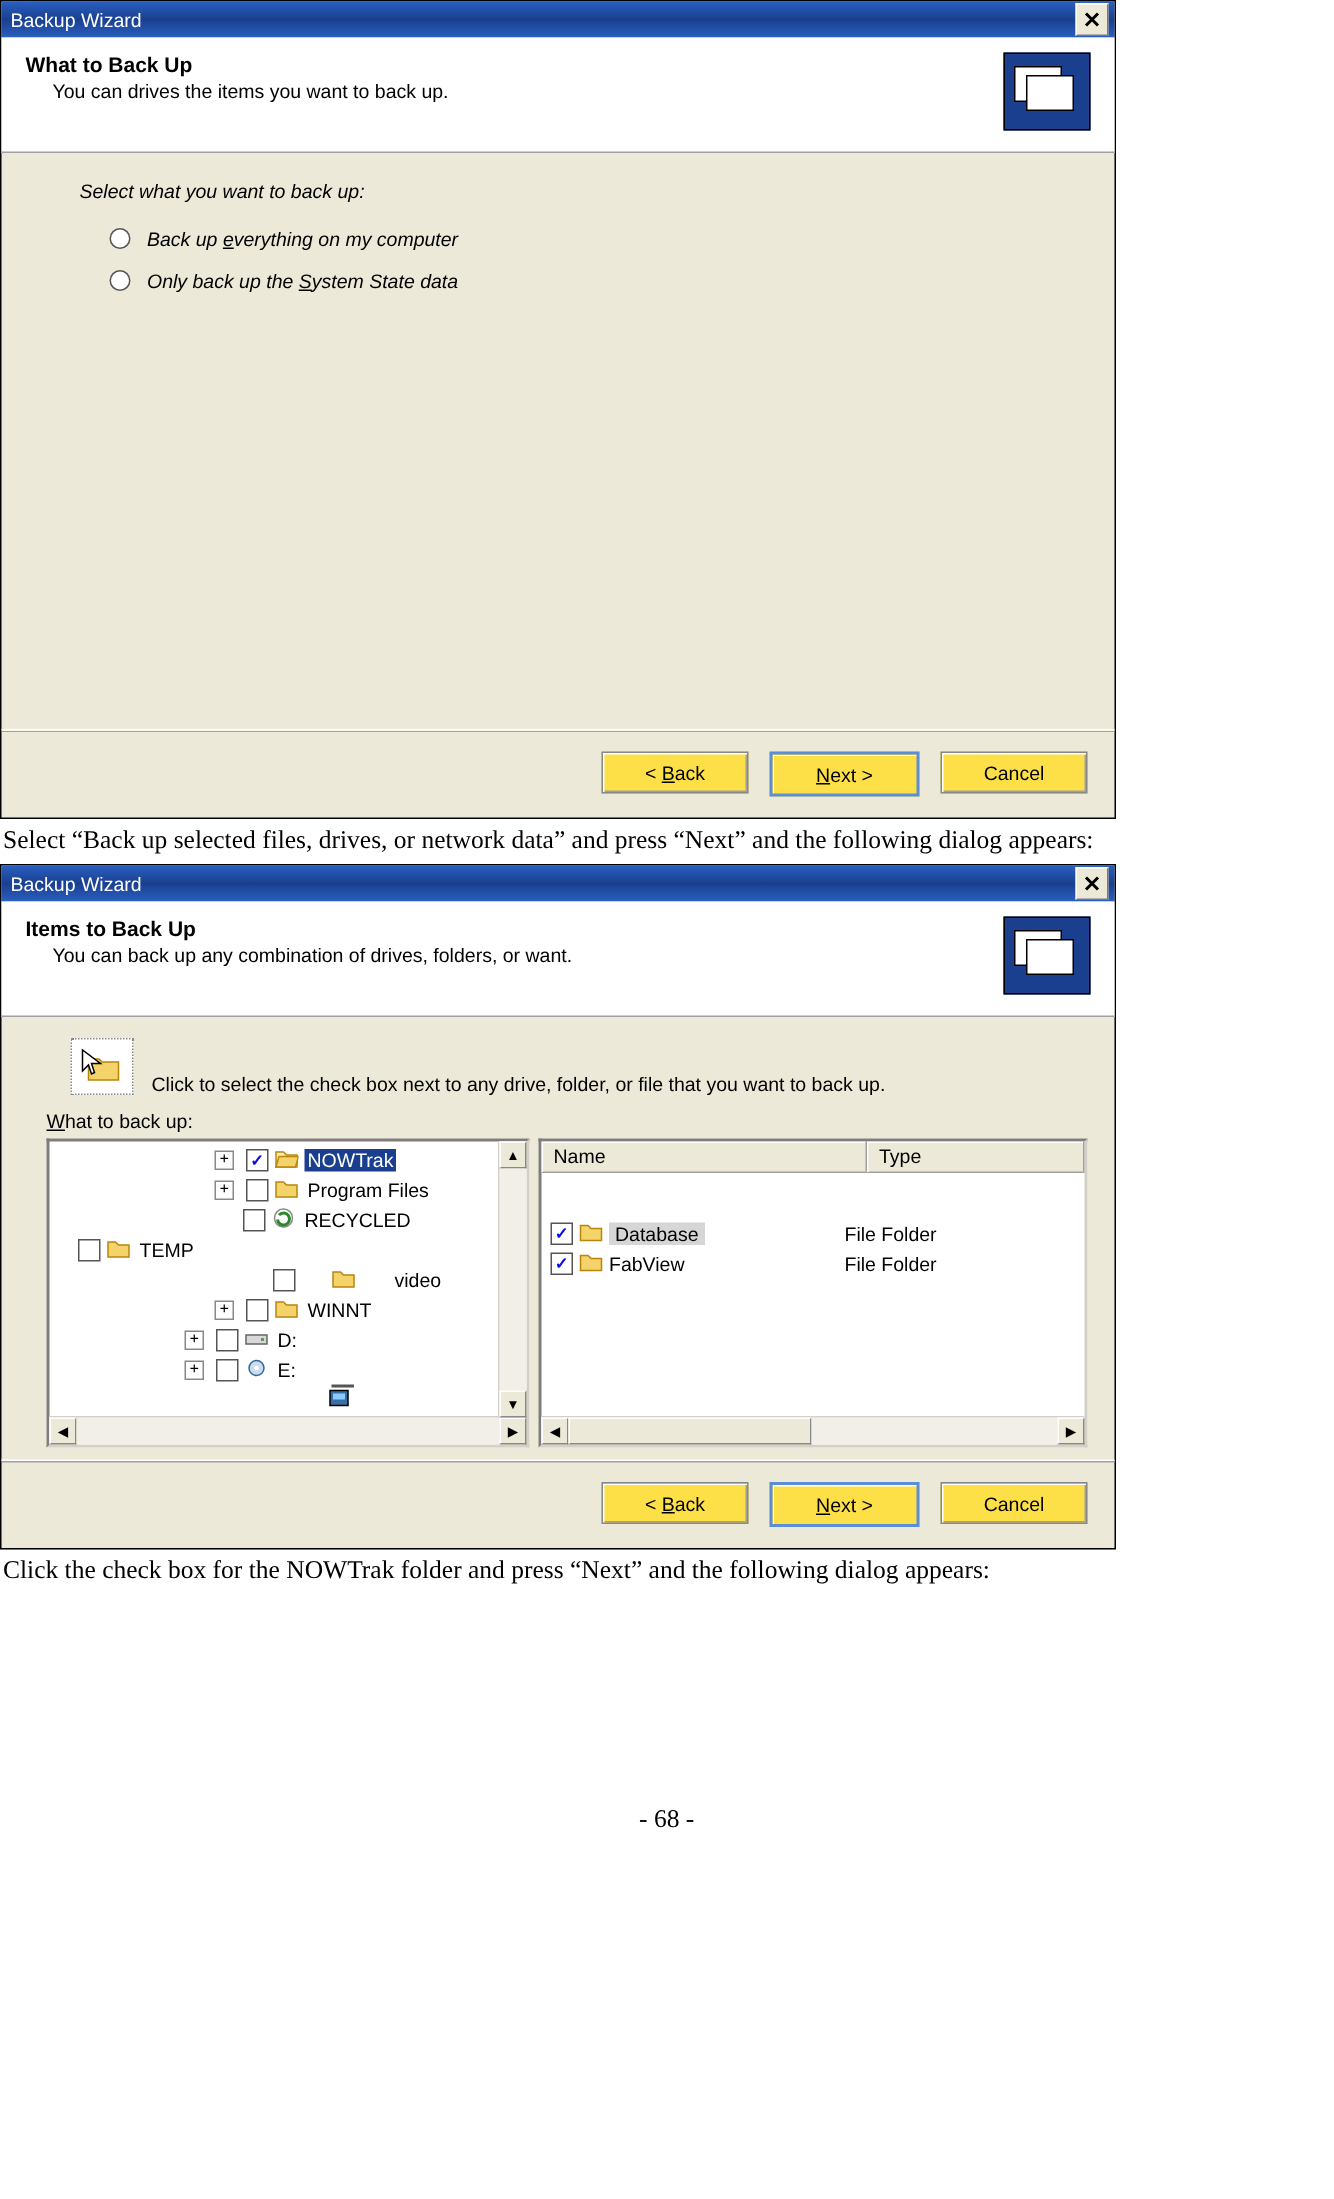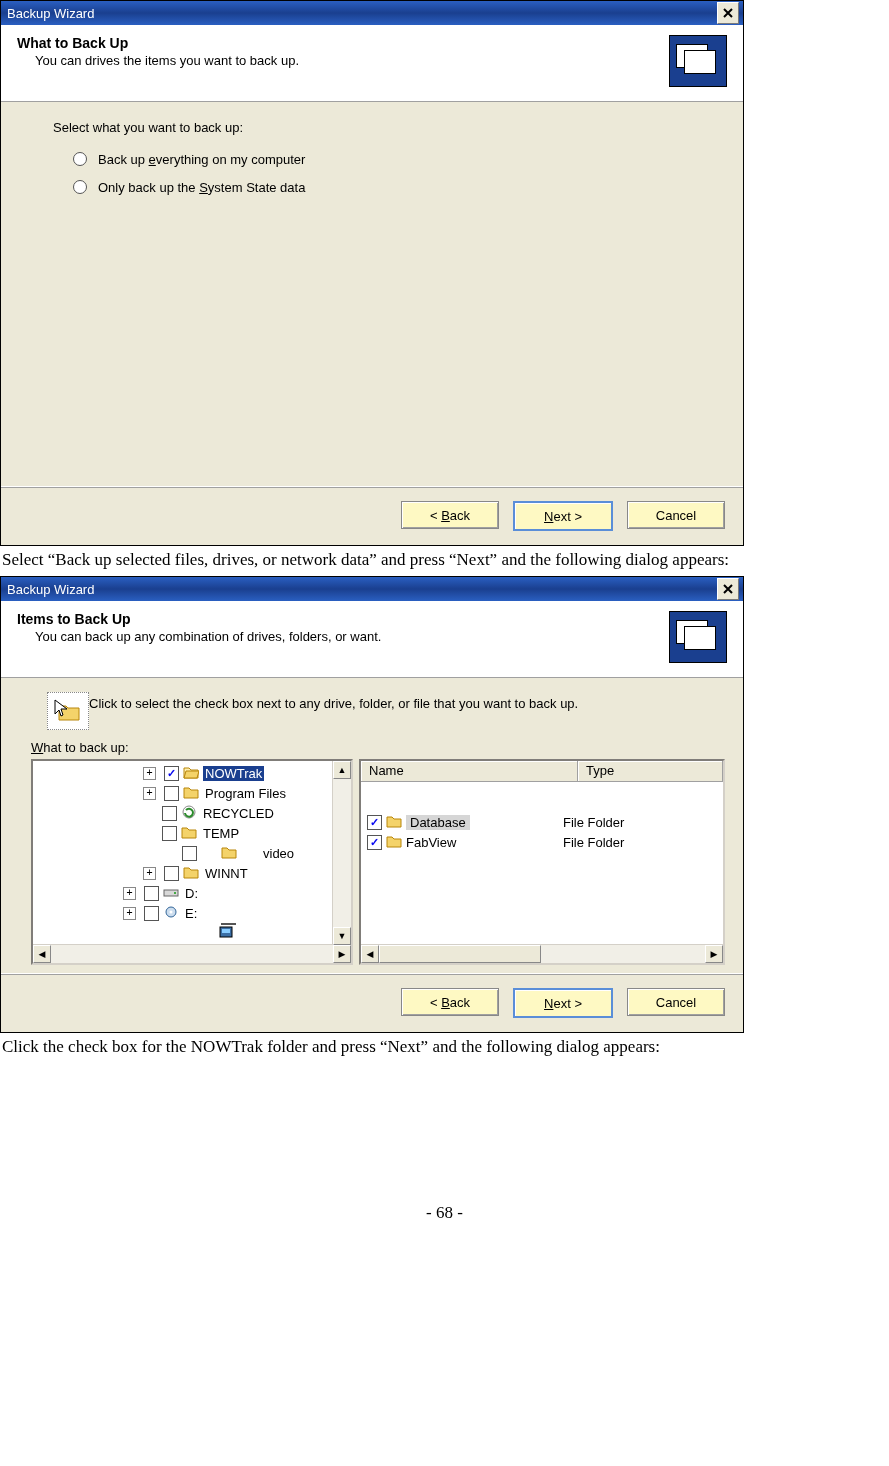--- a/index.html
+++ b/index.html
@@ -86,38 +86,38 @@
   .button-bar {
     border-top: 1px solid #fff;
     box-shadow: inset 0 1px 0 #a0a0a0;
     padding: 14px 18px;
     display: flex;
     justify-content: flex-end;
     gap: 14px;
   }
   .btn {
     width: 96px; height: 26px;
-    background: #fef9c3;
+    background: #fde047;
     border: 1px solid #888;
     box-shadow: inset 1px 1px 0 #fff, inset -1px -1px 0 #a0a0a0;
     font-family: Tahoma, sans-serif;
     font-size: 13px;
     cursor: pointer;
     display: flex;
     align-items: center;
     justify-content: center;
   }
   .btn.default { border: 2px solid #5a8ed8; box-shadow: inset 1px 1px 0 #fff; }
   .caption {
     font-family: "Times New Roman", serif;
     font-size: 17px;
     padding: 2px 2px 6px 2px;
   }
   
-  .hint-row { display:flex; align-items:flex-start; padding: 14px 18px 6px 46px; }
+  .hint-row { display:flex; align-items:flex-end; padding: 14px 18px 6px 46px; gap:12px; }
   .hint-icon {
     width: 40px; height: 36px;
     border: 1px dotted #888; background:#fff;
     display:flex; align-items:center; justify-content:center;
     position: relative;
   }
   .hint-icon svg { width:30px; height:26px; }
   .section-label { padding: 4px 18px 4px 30px; }
   .panes { display:flex; gap:6px; padding: 0 18px 8px 30px; }
   .pane {
@@ -193,21 +193,21 @@
         </svg>
     </div>
   </div>
   <div class="header-panel">
     <div class="header-text">
       <div class="header-title">What to Back Up</div>
       <div class="header-sub">You can drives the items you want to back up.</div>
     </div>
     <div class="header-icon"></div>
   </div>
-  <div class="body-panel" style="min-height:356px;">
+  <div class="body-panel" style="min-height:356px;font-style:italic;">
     <div class="body-label">Select what you want to back up:</div>
     <div id="d1-radios">
         <div class="radio-row">
           <div class="radio"></div>
           <span class="radio-label">Back up <u class="mn">e</u>verything on my computer</span>
         </div>
         <div class="radio-row">
           <div class="radio"></div>
           <span class="radio-label">Only back up the <u class="mn">S</u>ystem State data</span>
         </div>
@@ -276,21 +276,21 @@
           </div>
           <div class="tree-row" style="padding-left: 110px;">
             <div class="exp blank"></div>
             <div class="chk"></div>
             <span><svg class="folder-icon" viewBox="0 0 16 14">
                 <circle cx="8" cy="7" r="6" fill="#fff" stroke="#888"></circle>
                 <path d="M5 5 a4 4 0 1 1 -1 3" fill="none" stroke="#2a8a2a" stroke-width="2"></path>
               </svg></span>
             <span class="tree-label">RECYCLED</span>
           </div>
-          <div class="tree-row" style="padding-left: 110px;">
+          <div class="tree-row" style="">
             <div class="exp blank"></div>
             <div class="chk"></div>
             <span><svg class="folder-icon" viewBox="0 0 16 14">
                 <path d="M1 3 h5 l2 2 h7 v8 h-14 z" fill="#f4d36a" stroke="#b8860b"></path>
               </svg></span>
             <span class="tree-label">TEMP</span>
           </div>
           <div class="tree-row" style="padding-left: 110px; gap: 20px;">
             <div class="exp blank"></div>
             <div class="chk"></div>

